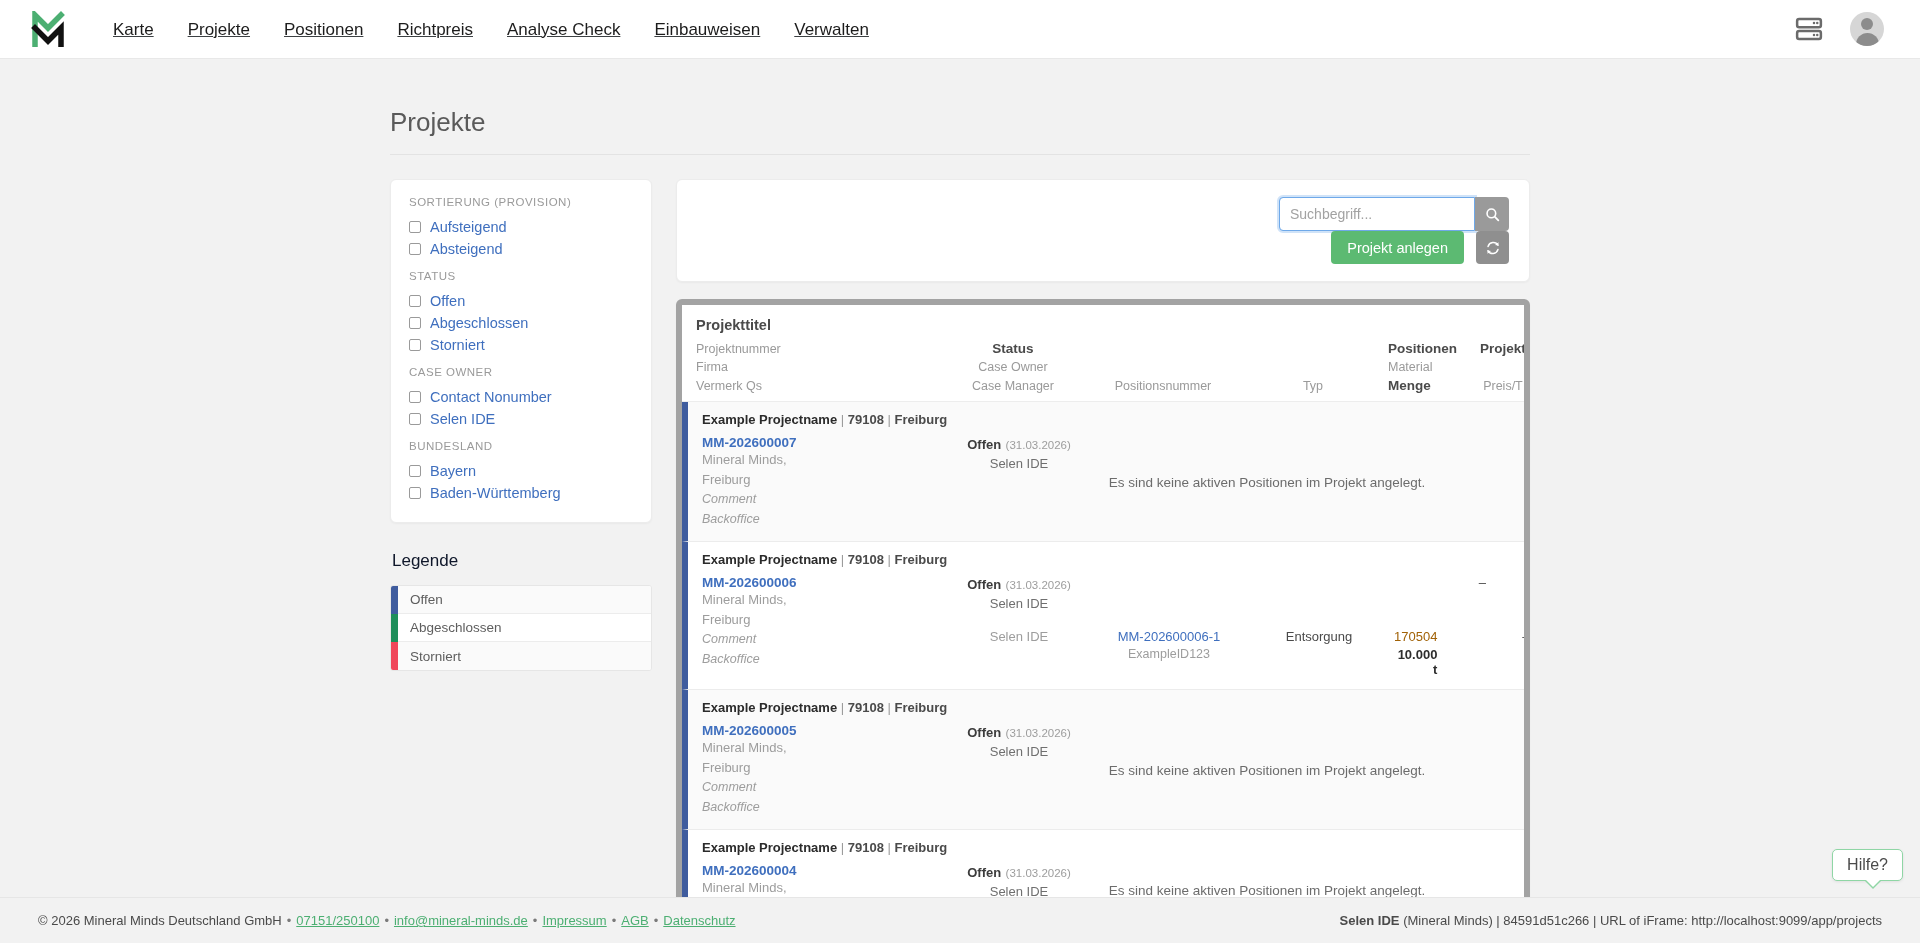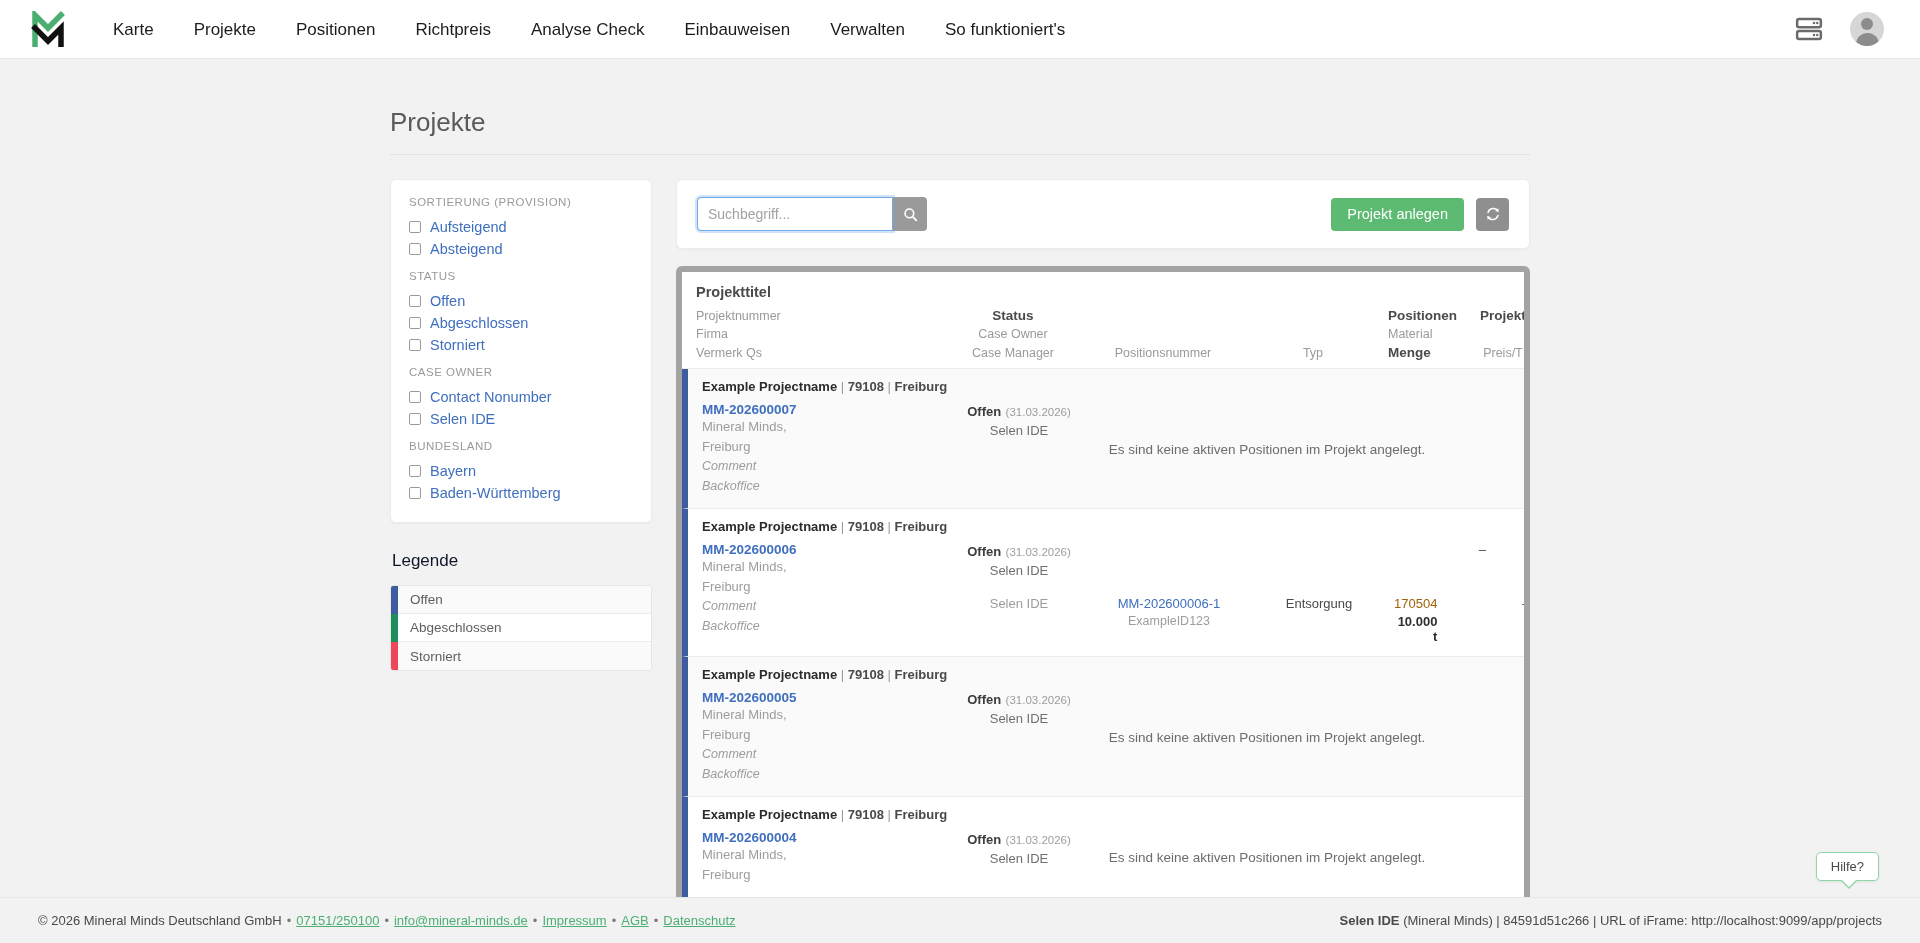--- a/index.html
+++ b/index.html
@@ -20,21 +20,21 @@
     display: flex; align-items: center;
     border-bottom: 1px solid #e8e8e8;
     position: relative;
     z-index: 20;
   }
   .logo-wrap {
     width: 96px; display: flex; align-items: center; justify-content: center;
   }
   .logo { width: 34px; height: 36px; display: block; }
 
-  .nav-links { display: flex; align-items: flex-start; gap: 6px; }
+  .nav-links { display: flex; align-items: flex-start; gap: 0; text-decoration: underline; }
   .nav-link {
     font-size: 17px;
     color: #1c1c1c;
     padding: 0 17px;
     line-height: 59px;
     white-space: nowrap;
     cursor: pointer;
     text-decoration: none;
   }
 
@@ -141,23 +141,24 @@
   .legend-text { font-size: 13.5px; color: #5e5e5e; padding-left: 12px; }
 
   
   .main { flex: 1 1 auto; min-width: 0; }
 
   .toolbar {
     background: #fff;
     border: 1px solid #ececec;
     border-radius: 6px;
     padding: 17px 20px;
-    display: flex; align-items: center;
+    display: flex; align-items: flex-end;
     box-shadow: 0 1px 2px rgba(0,0,0,0.04);
     margin-bottom: 17px;
+    flex-direction: column;
   }
   .search-wrap { display: flex; align-items: stretch; }
   .search-input {
     width: 196px; height: 34px;
     border: 1px solid #6aa6e8;
     border-radius: 4px 0 0 4px;
     outline: 3px solid rgba(120,175,235,0.35);
     outline-offset: -1px;
     padding: 0 10px;
     font-size: 14px;
@@ -275,26 +276,26 @@
     font-size: 13px; color: #4a4a4a;
   }
   .footer-left { padding-left: 38px; }
   .footer-right { margin-left: auto; padding-right: 38px; }
   .flink { color: #4caf72; text-decoration: underline; cursor: pointer; }
   .fdot { color: #7a7a7a; margin: 0 5px; }
   .fstrong { font-weight: bold; }
 
   .help-bubble {
     position: absolute;
-    right: 41px; bottom: 62px;
+    right: 17px; bottom: 62px;
     background: #fff;
     border: 1.5px solid #8fd6a5;
     border-radius: 5px;
     padding: 6px 14px;
-    font-size: 13px;
+    font-size: 16px;
     color: #4a4a4a;
     cursor: pointer;
     box-shadow: 0 1px 3px rgba(0,0,0,0.08);
     z-index: 30;
   }
   .help-bubble::after {
     content: "";
     position: absolute;
     bottom: -9px; right: 20px;
     border-left: 9px solid transparent;
@@ -323,21 +324,20 @@
   </div>
 
   <div class="nav-links">
     <a class="nav-link">Karte</a>
     <a class="nav-link">Projekte</a>
     <a class="nav-link">Positionen</a>
     <a class="nav-link">Richtpreis</a>
     <a class="nav-link">Analyse Check</a>
     <a class="nav-link">Einbauweisen</a>
     <a class="nav-link">Verwalten</a>
-    <a class="nav-link">So funktioniert's</a>
   </div>
 
   <div class="nav-right">
     <span class="icon-btn">
       <svg class="server-icon" viewBox="0 0 24 24">
         <rect x="2.5" y="4" width="19" height="6.5" rx="1.6" fill="none" stroke="#6b6b6b" stroke-width="2"></rect>
         <rect x="2.5" y="13.5" width="19" height="6.5" rx="1.6" fill="none" stroke="#6b6b6b" stroke-width="2"></rect>
         <circle cx="16" cy="7.25" r="1" fill="#6b6b6b"></circle>
         <circle cx="18.6" cy="7.25" r="1" fill="#6b6b6b"></circle>
         <circle cx="16" cy="16.75" r="1" fill="#6b6b6b"></circle>

